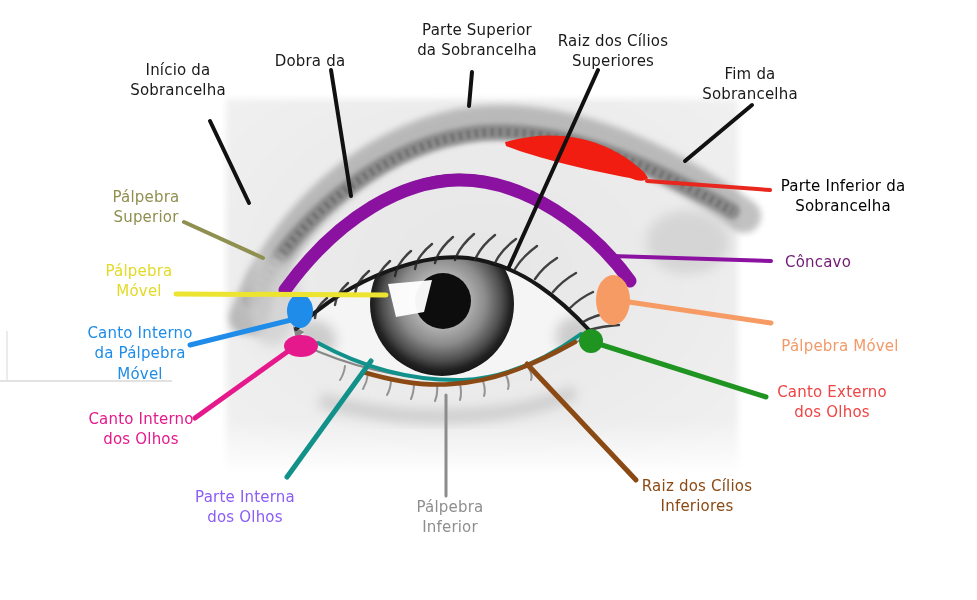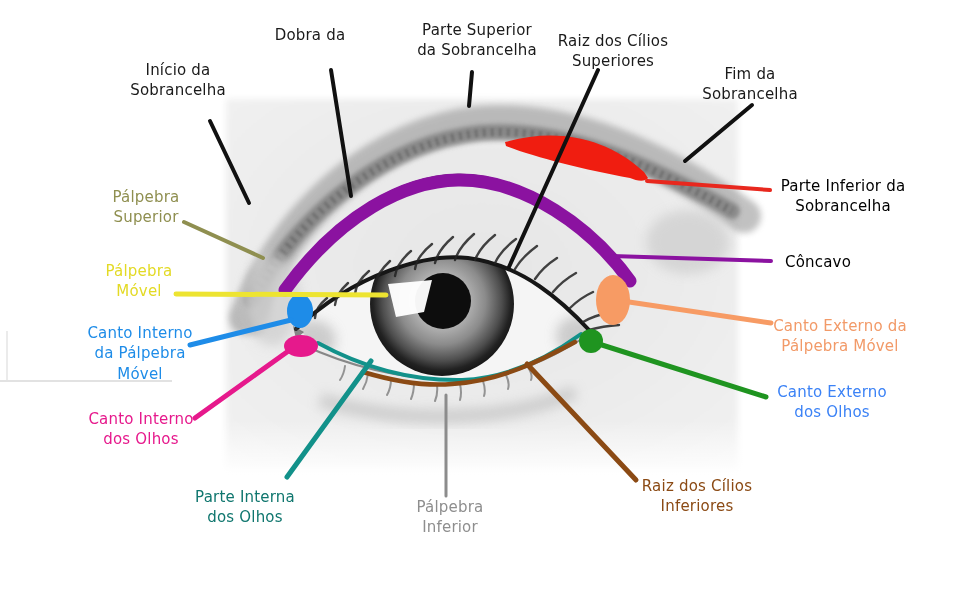--- a/index.html
+++ b/index.html
@@ -3,23 +3,23 @@
 <meta charset="utf-8">
 <style>
   html,body{margin:0;padding:0;background:#ffffff;}
   body{width:977px;height:600px;position:relative;overflow:hidden;
        font-family:"DejaVu Sans","Liberation Sans",sans-serif;}
   #stage{position:absolute;left:0;top:0;width:977px;height:600px;}
   svg{position:absolute;left:0;top:0;}
   .label{position:absolute;transform:translate(-50%,-50%);text-align:center;
          font-size:15px;line-height:1.35;white-space:nowrap;letter-spacing:.2px;}
   .c-black{color:#1a1a1a}.c-olive{color:#8F8F50}.c-yellow{color:#E3DA25}
-  .c-blue{color:#1E8CE8}.c-pink{color:#E6198C}.c-teal{color:#0f766e}
-  .c-gray{color:#8E8E8E}.c-brown{color:#8B4A14}.c-green{color:#3b82f6}
-  .c-orange{color:#F29A68}.c-purple{color:#000000}.c-red{color:#000000}
+  .c-blue{color:#1E8CE8}.c-pink{color:#E6198C}.c-teal{color:#8b5cf6}
+  .c-gray{color:#8E8E8E}.c-brown{color:#8B4A14}.c-green{color:#ef4444}
+  .c-orange{color:#F29A68}.c-purple{color:#701a75}.c-red{color:#000000}
 </style>
 </head>
 <body>
 
 <div id="stage">
 
 <svg width="977" height="600" viewBox="0 0 977 600">
   <defs>
     <radialGradient id="paperG" cx="50%" cy="45%" r="75%">
       <stop offset="0%" stop-color="#e6e6e6"></stop>
@@ -110,29 +110,29 @@
     <line x1="446" y1="395" x2="446" y2="496" stroke="#8C8C8C" stroke-width="3"></line>
     <line x1="527" y1="364" x2="636" y2="480" stroke="#8B4A14" stroke-width="5"></line>
     <line x1="602" y1="345" x2="766" y2="397" stroke="#1F9420" stroke-width="5"></line>
     <line x1="629" y1="302" x2="771" y2="323" stroke="#F79B64" stroke-width="5"></line>
     <line x1="612" y1="256" x2="771" y2="261" stroke="#8B12A0" stroke-width="4"></line>
     <line x1="647" y1="181" x2="770" y2="190" stroke="#E8281E" stroke-width="4"></line>
   </g>
 </svg>
 
 <div class="label c-black" style="left:178px;top:80px"><span>Início da</span><br><span>Sobrancelha</span></div>
-<div class="label c-black" style="left:310px;top:35px"><span>Dobra da</span><br></div>
+<div class="label c-black" style="left:310px;top:61px"><span>Dobra da</span><br></div>
 <div class="label c-black" style="left:477px;top:40px"><span>Parte Superior</span><br><span>da Sobrancelha</span></div>
 <div class="label c-black" style="left:613px;top:51px"><span>Raiz dos Cílios</span><br><span>Superiores</span></div>
 <div class="label c-black" style="left:750px;top:84px"><span>Fim da</span><br><span>Sobrancelha</span></div>
 <div class="label c-olive" style="left:146px;top:207px"><span>Pálpebra</span><br><span>Superior</span></div>
 <div class="label c-yellow" style="left:139px;top:281px"><span>Pálpebra</span><br><span>Móvel</span></div>
 <div class="label c-blue" style="left:140px;top:353px"><span>Canto Interno</span><br><span>da Pálpebra</span><br><span>Móvel</span></div>
 <div class="label c-pink" style="left:141px;top:429px"><span>Canto Interno</span><br><span>dos Olhos</span></div>
 <div class="label c-teal" style="left:245px;top:507px"><span>Parte Interna</span><br><span>dos Olhos</span></div>
 <div class="label c-gray" style="left:450px;top:517px"><span>Pálpebra</span><br><span>Inferior</span></div>
 <div class="label c-brown" style="left:697px;top:496px"><span>Raiz dos Cílios</span><br><span>Inferiores</span></div>
 <div class="label c-green" style="left:832px;top:402px"><span>Canto Externo</span><br><span>dos Olhos</span></div>
-<div class="label c-orange" style="left:840px;top:336px"><span>Canto Externo da</span><br><span>Pálpebra Móvel</span></div>
+<div class="label c-orange" style="left:840px;top:336px"><br><span>Pálpebra Móvel</span></div>
 <div class="label c-purple" style="left:818px;top:262px"><span>Côncavo</span></div>
 <div class="label c-red" style="left:843px;top:196px"><span>Parte Inferior da</span><br><span>Sobrancelha</span></div>
 
 </div>
 
 </body></html>

